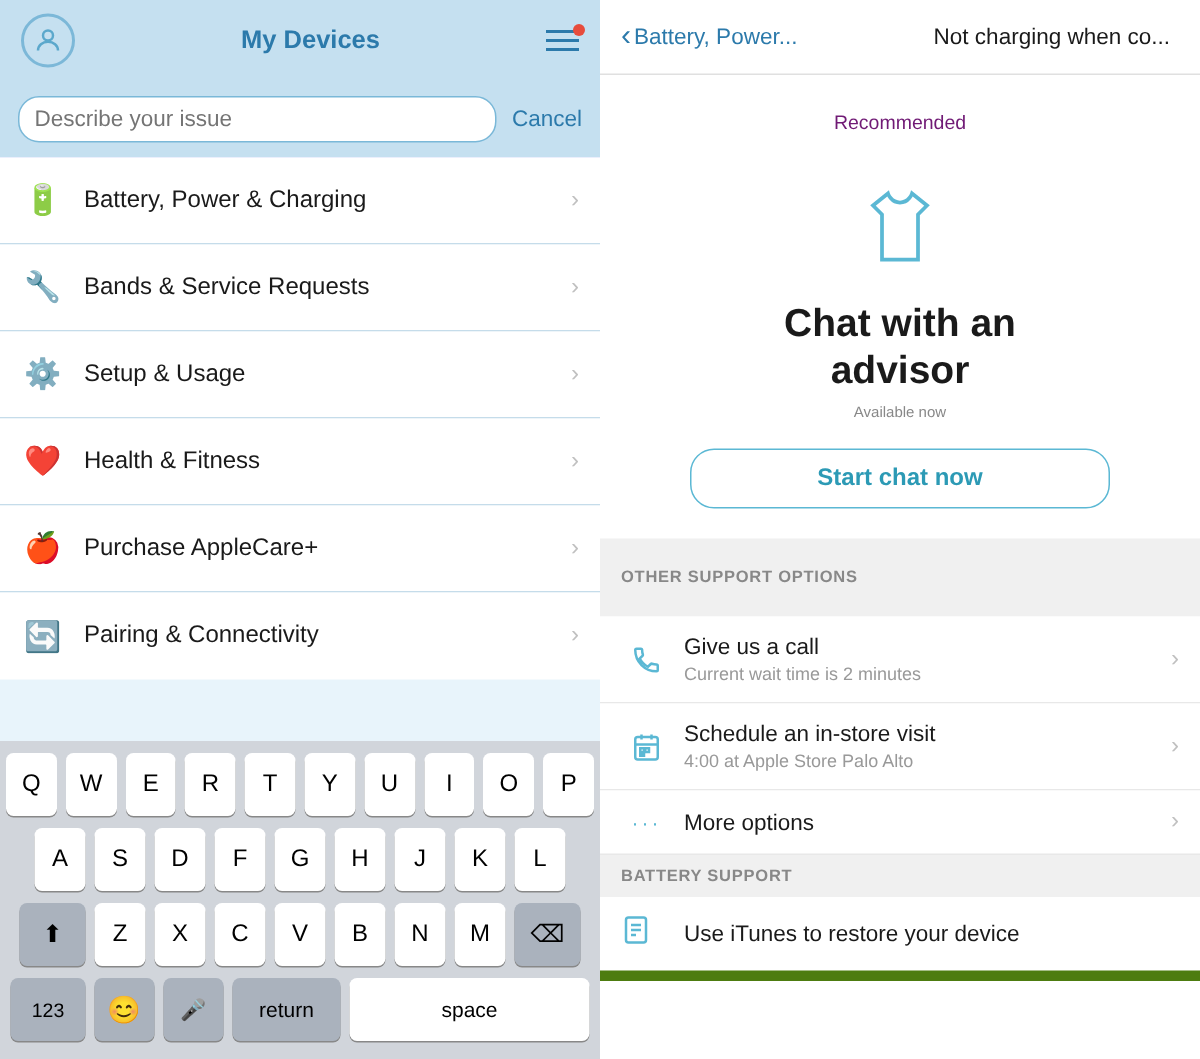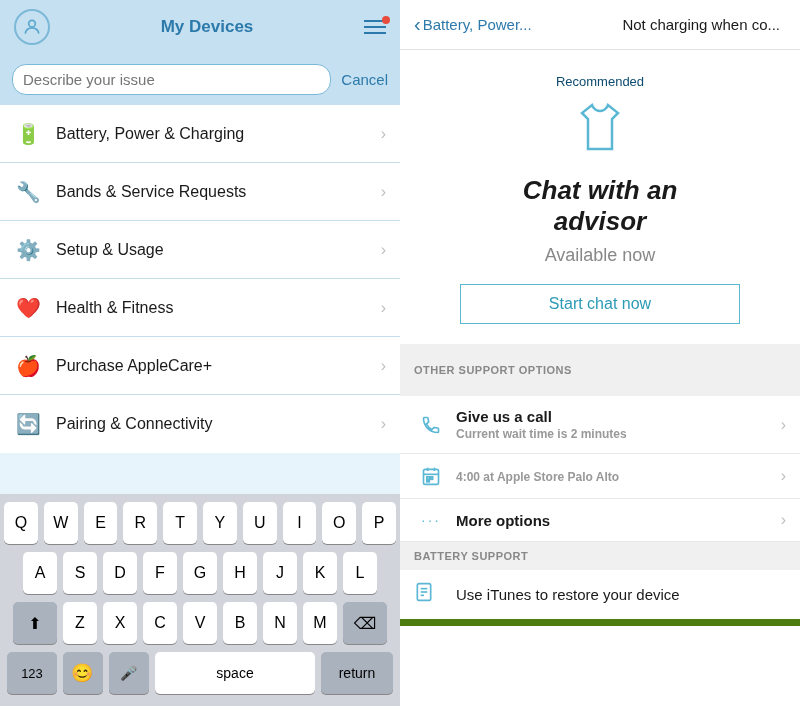--- a/index.html
+++ b/index.html
@@ -232,50 +232,50 @@
     .recommended-section {
       display: flex;
       flex-direction: column;
       align-items: center;
       padding: 24px 20px 20px;
       background: #fff;
     }
 
     .recommended-label {
       font-size: 13px;
-      color: #0c4a6e;
-      margin-bottom: 8px;
+      color: #701a75;
+      margin-bottom: 32px;
     }
 
     .advisor-title {
       font-size: 26px;
       font-weight: 700;
       color: #1a1a1a;
       text-align: center;
       line-height: 1.2;
       margin-bottom: 8px;
-      font-style: italic;
     }
 
     .advisor-subtitle {
-      font-size: 18px;
+      font-size: 10px;
       color: #888;
       margin-bottom: 18px;
     }
 
     .chat-btn {
       border: 1.5px solid #5bb8d4;
-      border-radius: 0;
+      border-radius: 16px;
       background: #fff;
       color: #2c9ab5;
       font-size: 16px;
       padding: 10px 60px;
       cursor: pointer;
       width: 100%;
       max-width: 280px;
+      font-weight: bold;
     }
 
     .other-section-label {
       background: #f0f0f0;
       padding: 20px 14px;
       font-size: 11px;
       color: #888;
       letter-spacing: 0.5px;
       font-weight: 600;
     }
@@ -294,21 +294,20 @@
       font-size: 20px;
       color: #5bb8d4;
       display: flex;
       align-items: center;
       justify-content: center;
     }
 
     .support-item-text {
       flex: 1;
       padding-left: 8px;
-      font-weight: bold;
     }
 
     .support-item-title {
       font-size: 15px;
       color: #1a1a1a;
     }
 
     .support-item-sub {
       font-size: 12px;
       color: #999;
@@ -446,22 +445,22 @@
       <div class="kb-key">V</div>
       <div class="kb-key">B</div>
       <div class="kb-key">N</div>
       <div class="kb-key">M</div>
       <div class="kb-key dark" style="max-width:44px;">⌫</div>
     </div>
     <div class="kb-row">
       <div class="kb-key dark wide" style="max-width:50px;font-size:13px;">123</div>
       <div class="kb-key dark emoji">😊</div>
       <div class="kb-key dark emoji" style="font-size:14px;">🎤</div>
+      <div class="kb-key dark wide" style="max-width:72px;font-size:14px;">return</div>
       <div class="kb-key space" style="max-width:160px;font-size:14px;">space</div>
-      <div class="kb-key dark wide" style="max-width:72px;font-size:14px;">return</div>
     </div>
   </div>
 </div>
 
 <div class="right-panel">
 
   <div class="right-header">
     <div class="back-btn">
       <span class="back-chevron">‹</span>
       <span>Battery, Power...</span>
@@ -507,20 +506,21 @@
         <rect x="3" y="4" width="18" height="18" rx="2"></rect>
         <line x1="16" y1="2" x2="16" y2="6"></line>
         <line x1="8" y1="2" x2="8" y2="6"></line>
         <line x1="3" y1="10" x2="21" y2="10"></line>
         <rect x="7" y="13" width="3" height="3"></rect>
         <rect x="11" y="13" width="3" height="3"></rect>
         <rect x="7" y="17" width="3" height="2"></rect>
       </svg>
     </div>
     <div class="support-item-text">
+      <div class="support-item-title">Schedule an in-store visit</div>
       <div class="support-item-sub">4:00 at Apple Store Palo Alto</div>
     </div>
     <span class="support-item-chevron">›</span>
   </div>
 
   <div class="support-item">
     <div class="support-item-icon" style="font-size:14px;letter-spacing:2px;color:#5bb8d4;">···</div>
     <div class="support-item-text">
       <div class="support-item-title">More options</div>
     </div>

